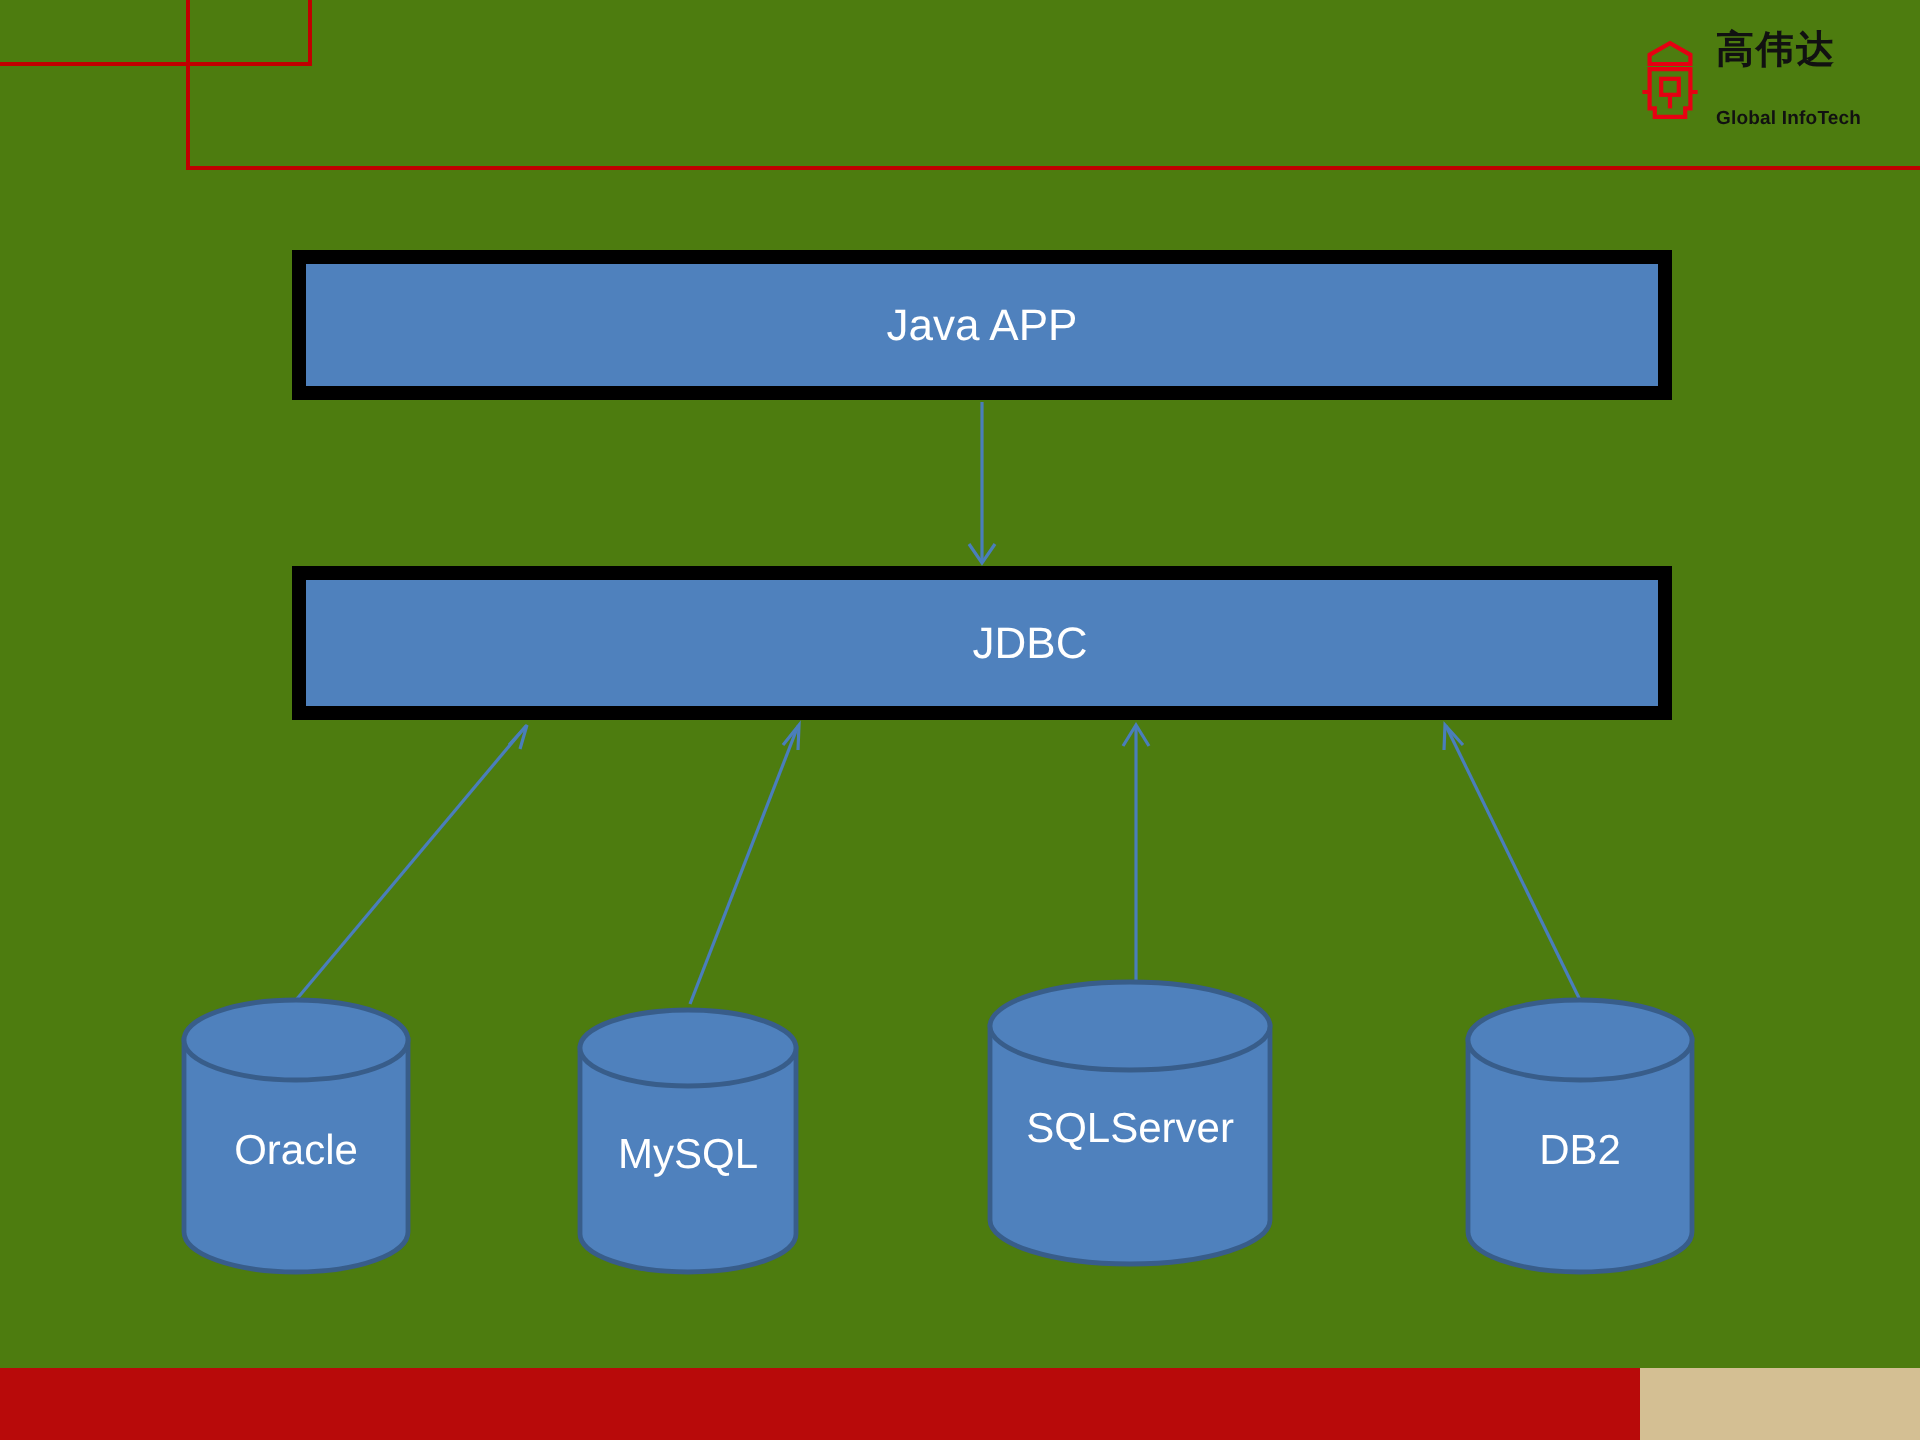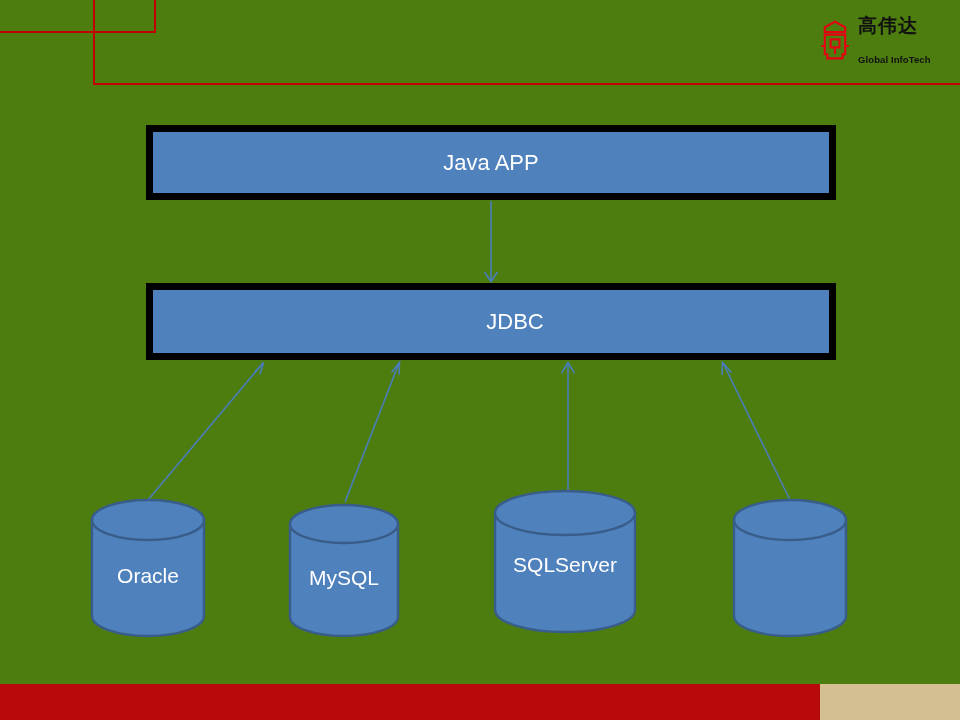--- a/index.html
+++ b/index.html
@@ -209,18 +209,19 @@
       <ellipse cx="56" cy="21" rx="54" ry="19" fill="#4F81BD" stroke="#385D8A" stroke-width="2.4"></ellipse>
     </svg>
     <div class="cyl-label">MySQL</div>
   </div>
 
   <div class="cyl" id="cyl-db2">
     <svg viewBox="0 0 116 140" width="116" height="140">
       <path d="M2,22 L2,118 A56,20 0 0 0 114,118 L114,22 Z" fill="#4F81BD" stroke="#385D8A" stroke-width="2.4"></path>
       <ellipse cx="58" cy="22" rx="56" ry="20" fill="#4F81BD" stroke="#385D8A" stroke-width="2.4"></ellipse>
     </svg>
+    <div class="cyl-label">DB2</div>
   </div>
 
   <div class="foot-bar" id="foot-red"></div>
   <div class="foot-bar" id="foot-tan"></div>
 
 </div>
 
 </body></html>

